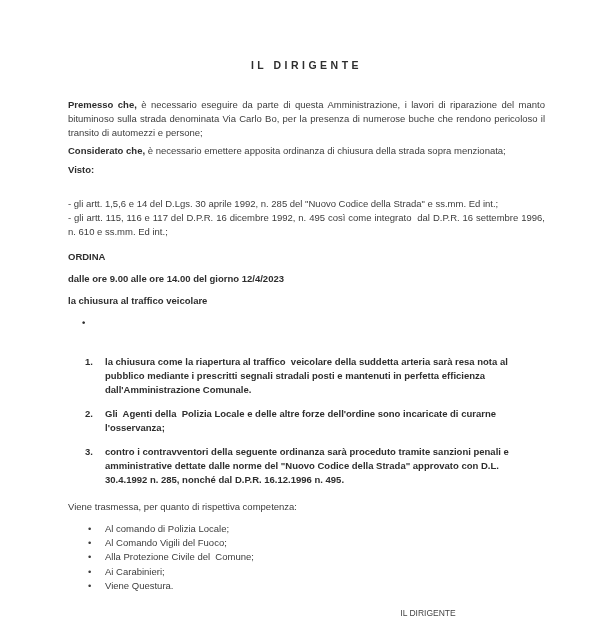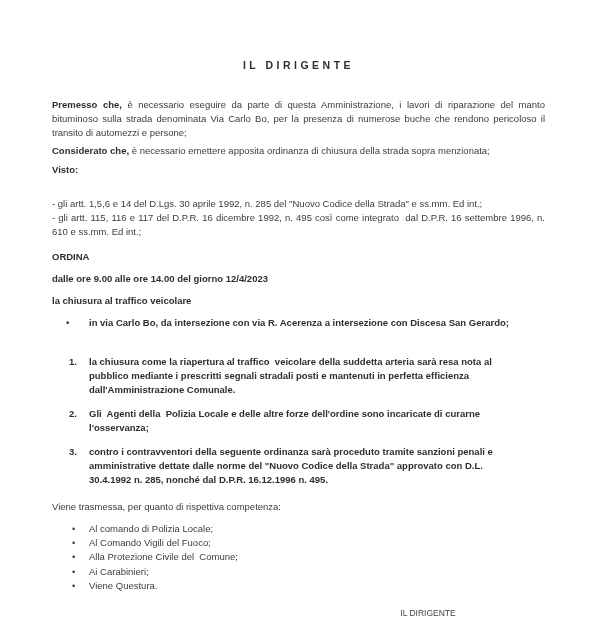--- a/index.html
+++ b/index.html
@@ -2,21 +2,21 @@
 <html><head>
 <meta charset="utf-8">
 <style>
   * { box-sizing: border-box; }
   html, body { margin: 0; padding: 0; background: #ffffff; }
   .page {
     position: relative;
     width: 600px;
     height: 620px;
     background: #ffffff;
-    padding: 58px 55px 0 52px;
+    padding: 58px 55px 0 68px;
     font-family: "Liberation Sans", sans-serif;
     font-size: 9.5px;
     line-height: 14px;
     color: #3c3c3c;
     overflow: hidden;
   }
   .doc-title {
     margin: 0 0 26px 0;
     text-align: center;
     font-size: 10.5px;
@@ -84,21 +84,20 @@
   <p class="visto-label">Visto:</p>
   <p class="just pre">- gli artt. 1,5,6 e 14 del D.Lgs. 30 aprile 1992, n. 285 del "Nuovo Codice della Strada" e ss.mm. Ed int.;</p>
   <p class="just pre">- gli artt. 115, 116 e 117 del D.P.R. 16 dicembre 1992, n. 495 così come integrato  dal D.P.R. 16 settembre 1996, n. 610 e ss.mm. Ed int.;</p>
 
   <p class="center-bold ordina-heading">ORDINA</p>
   <p class="center-bold ordina-time">dalle ore 9.00 alle ore 14.00 del giorno 12/4/2023</p>
   <p class="center-bold ordina-subject">la chiusura al traffico veicolare</p>
 
   <div class="li-row bullet-loc">
     <span class="li-marker">•</span>
-    <span class="li-text">in via Carlo Bo, da intersezione con via R. Acerenza a intersezione con Discesa San Gerardo;</span>
   </div>
 
   <div class="provisions">
     <div class="li-row provision">
       <span class="li-marker">1.</span>
       <span class="li-text pre">la chiusura come la riapertura al traffico  veicolare della suddetta arteria sarà resa nota al pubblico mediante i prescritti segnali stradali posti e mantenuti in perfetta efficienza dall'Amministrazione Comunale.</span>
     </div>
     <div class="li-row provision">
       <span class="li-marker">2.</span>
       <span class="li-text pre">Gli  Agenti della  Polizia Locale e delle altre forze dell'ordine sono incaricate di curarne l'osservanza;</span>

